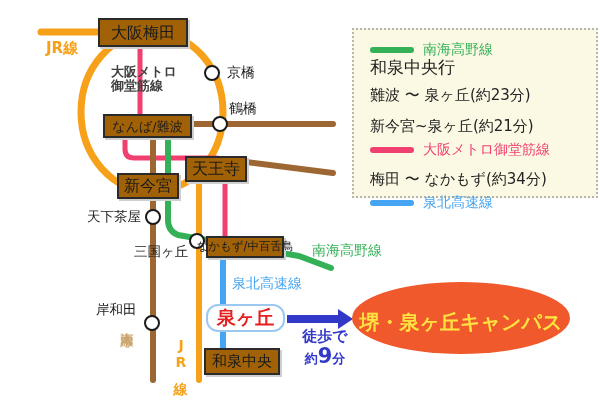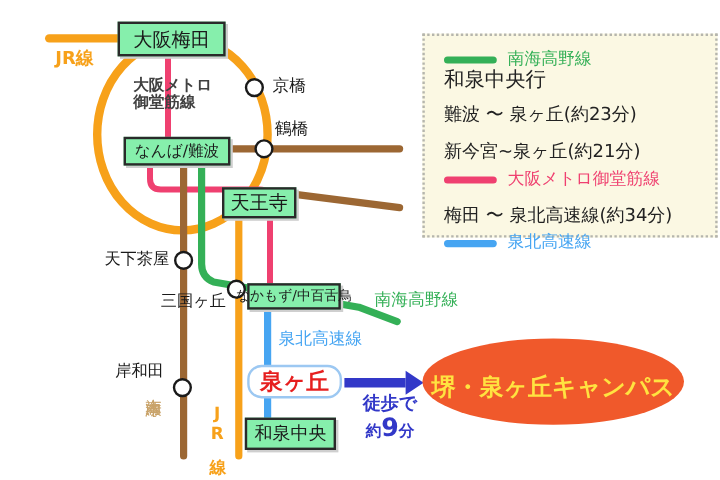--- a/index.html
+++ b/index.html
@@ -2,21 +2,21 @@
 <html><head>
 <meta charset="utf-8">
 <style>
   html,body{margin:0;padding:0;background:#ffffff;}
   #stage{
     position:relative;width:600px;height:400px;overflow:hidden;background:#ffffff;
     font-family:"DejaVu Sans","Liberation Sans",sans-serif;
   }
   #stage svg{position:absolute;left:0;top:0;}
   .box{
-    position:absolute;background:#86efac;border:2px solid #2a2a2a;
+    position:absolute;background:#a16207;border:2px solid #2a2a2a;
     display:flex;align-items:center;justify-content:center;
     color:#1a1a1a;white-space:nowrap;box-shadow:2px 2px 0 #cfcfcf;
     box-sizing:border-box;line-height:1;
   }
   .clabel{position:absolute;color:#1a1a1a;font-size:14px;line-height:1.05;white-space:nowrap;}
   .linelabel{position:absolute;white-space:nowrap;line-height:1.1;}
   .vtext{
     position:absolute;writing-mode:vertical-rl;text-orientation:upright;
     white-space:nowrap;line-height:1;letter-spacing:1px;
   }
@@ -90,20 +90,21 @@
     <div>御堂筋線</div>
   </div>
   <div class="linelabel" style="left:312px;top:243px;color:#34B057;font-size:14px;">南海高野線</div>
   <div class="linelabel" style="left:232px;top:276px;color:#46A5F2;font-size:14px;">泉北高速線</div>
   <div class="vtext" style="left:120px;top:321px;color:#C9A36A;font-size:13.5px;">南海本線</div>
   <div class="vtext" style="left:174px;top:337px;color:#F7A11A;font-size:14px;font-weight:bold;">JR線</div>
 
   <div class="box" style="left:98px;top:18px;width:90px;height:29px;font-size:16px;">大阪梅田</div>
   <div class="box" style="left:103px;top:114px;width:89px;height:24px;font-size:13px;">なんば/難波</div>
   <div class="box" style="left:185px;top:156px;width:62px;height:26px;font-size:16px;">天王寺</div>
+  <div class="box" style="left:117px;top:173px;width:62px;height:26px;font-size:16px;">新今宮</div>
   <div class="box" style="left:206px;top:236px;width:78px;height:22px;font-size:11.5px;">なかもず/中百舌鳥</div>
   <div class="box" style="left:204px;top:348px;width:76px;height:27px;font-size:15px;">和泉中央</div>
   <div class="izumigaoka" style="left:206px;top:304px;width:79px;height:28px;font-size:19px;">泉ヶ丘</div>
 
   <div class="clabel" style="left:227px;top:65px;">京橋</div>
   <div class="clabel" style="left:229px;top:101px;">鶴橋</div>
   <div class="clabel" style="left:87px;top:209px;font-size:13.5px;">天下茶屋</div>
   <div class="clabel" style="left:134px;top:244px;font-size:13.5px;">三国ヶ丘</div>
   <div class="clabel" style="left:96px;top:302px;font-size:13.5px;">岸和田</div>
 
@@ -112,21 +113,21 @@
       <span class="swatch" style="background:#34B057;"></span>
       <span style="color:#34B057;">南海高野線</span>
     </div>
     <div class="leg-note">和泉中央行</div>
     <div class="leg-row">難波 〜 泉ヶ丘(約23分)</div>
     <div class="leg-row">新今宮~泉ヶ丘(約21分)</div>
     <div class="leg-head">
       <span class="swatch" style="background:#EF4070;"></span>
       <span style="color:#EF4070;">大阪メトロ御堂筋線</span>
     </div>
-    <div class="leg-row">梅田 〜 泉北高速線(約34分)</div>
+    <div class="leg-row">梅田 〜 なかもず(約34分)</div>
     <div class="leg-head">
       <span class="swatch" style="background:#46A5F2;"></span>
       <span style="color:#46A5F2;">泉北高速線</span>
     </div>
   </div>
 
   <div class="walk">
     <div style="font-size:15px;">徒歩で</div>
     <div><span style="font-size:13px;">約</span><span style="font-size:21px;">9</span><span style="font-size:13px;">分</span></div>
   </div>

